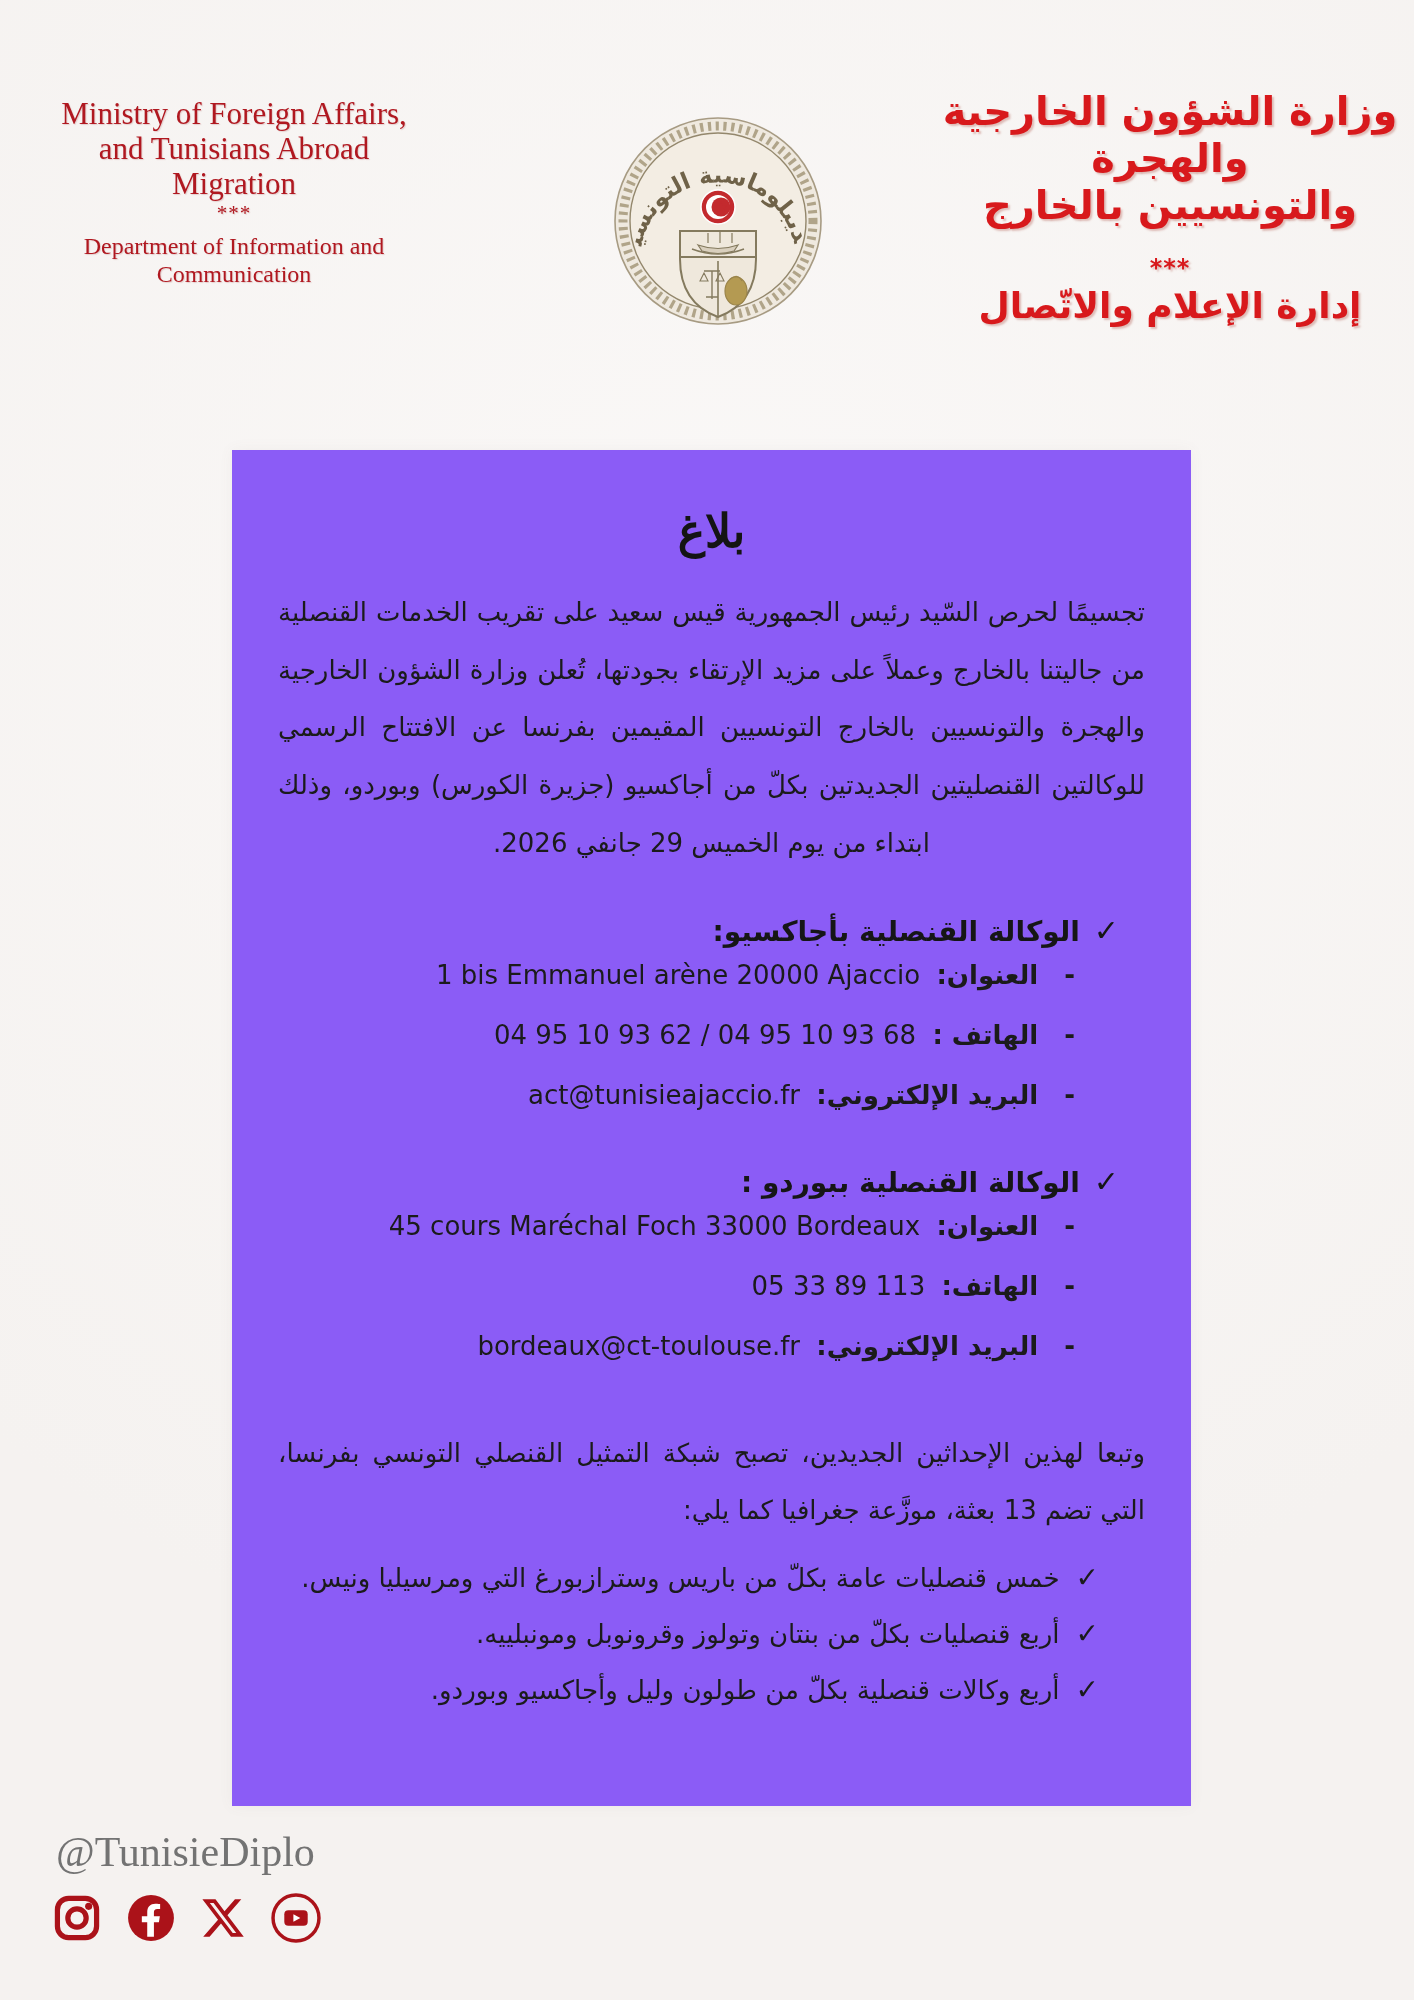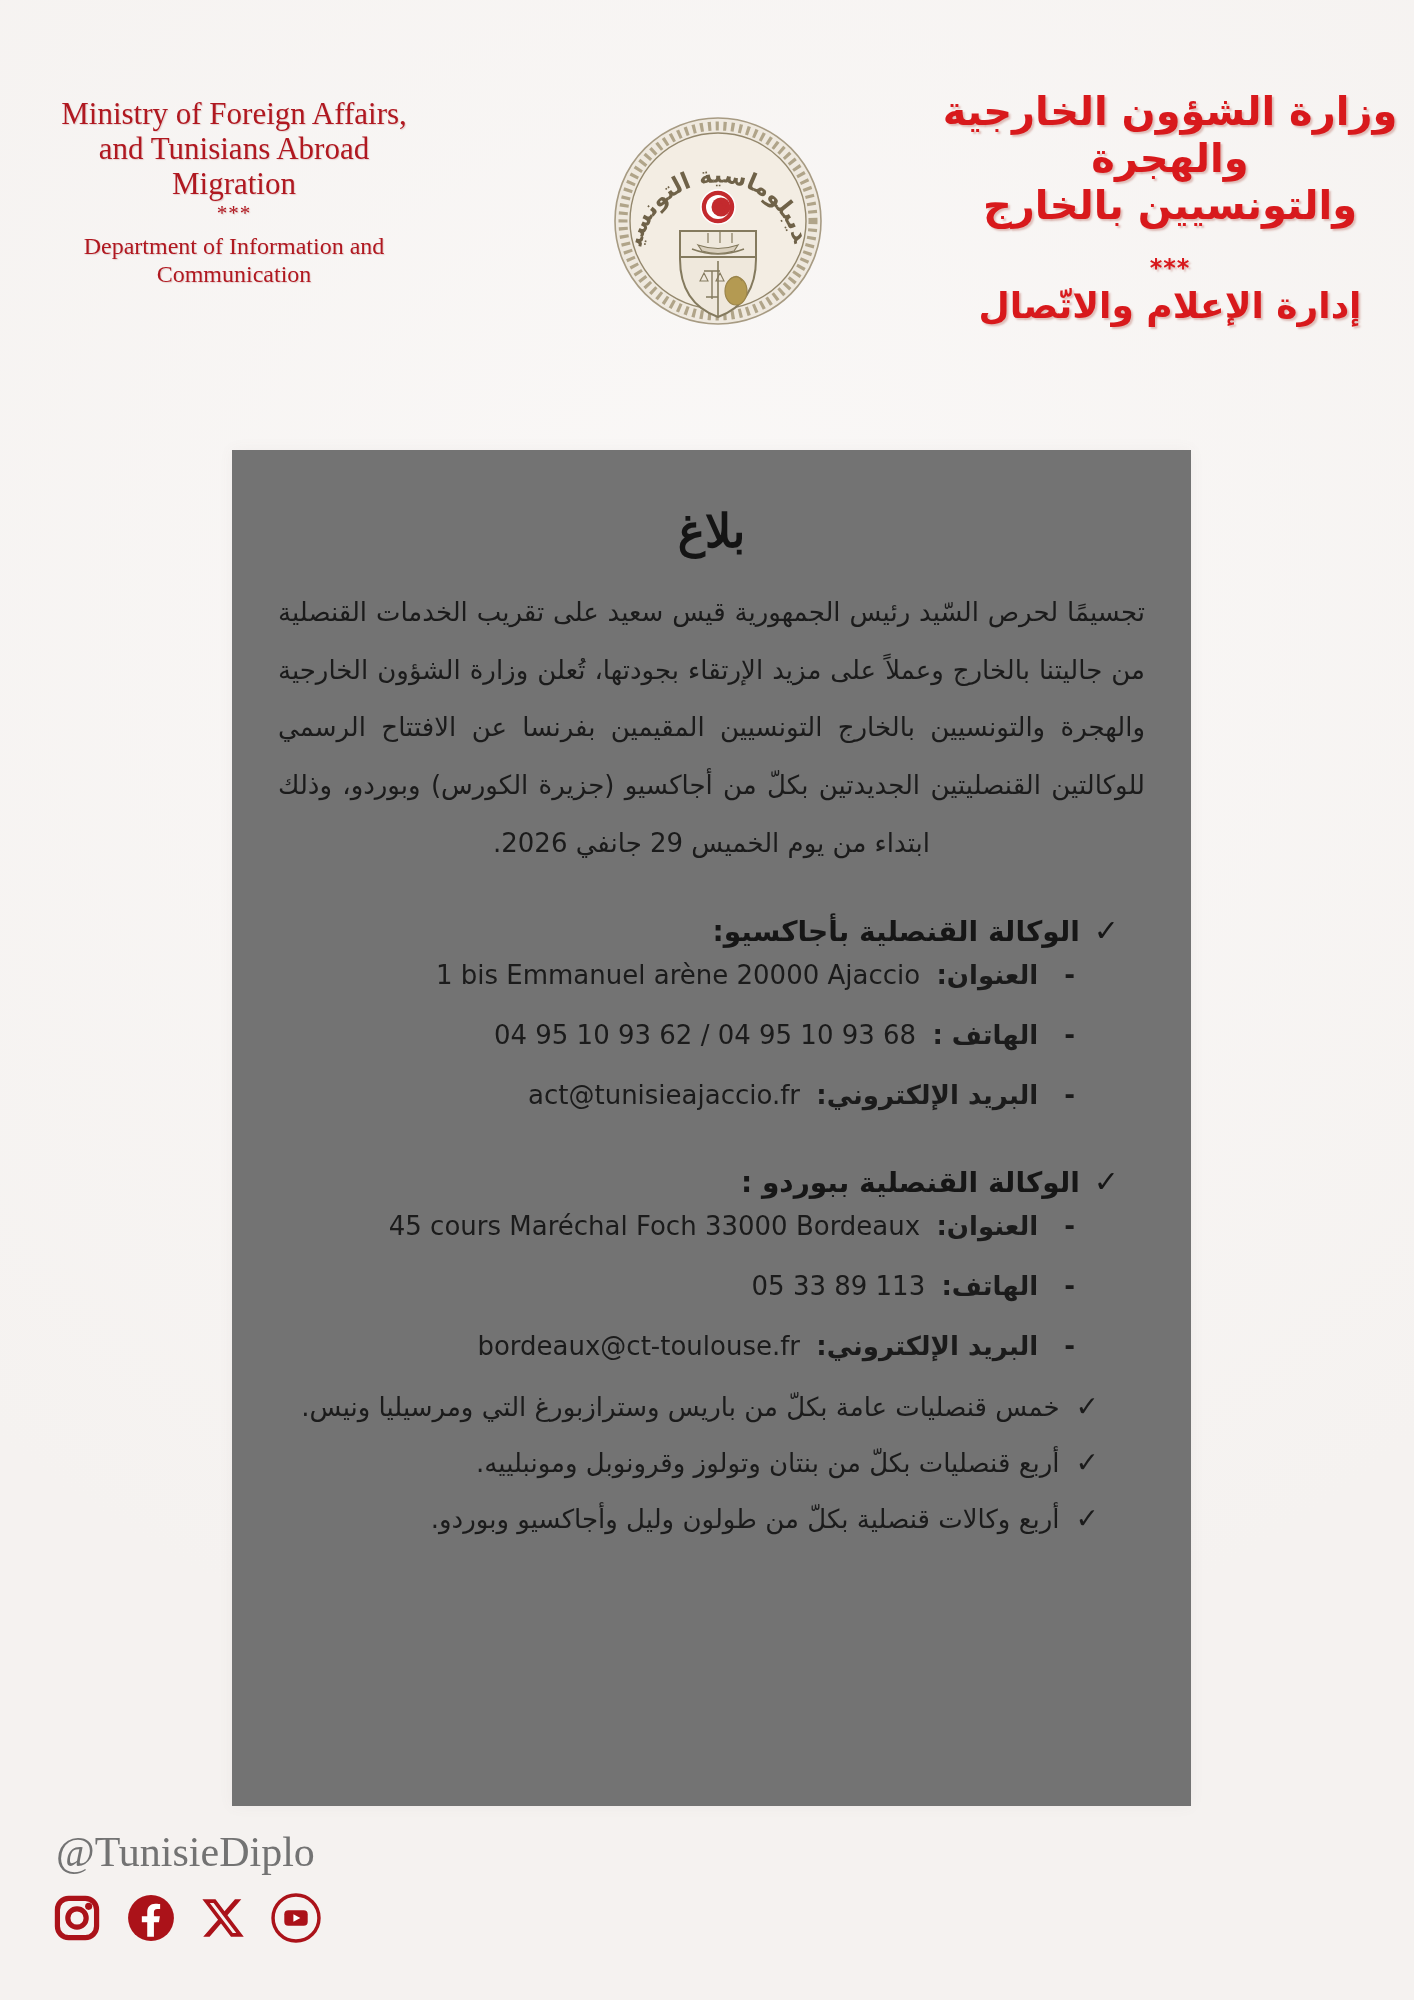--- a/index.html
+++ b/index.html
@@ -24,21 +24,21 @@
     color:#d8191c;font-weight:bold;direction:rtl;
     text-shadow:2px 2px 2px rgba(190,120,110,.45);
   }
   .hdr-ar .t{font-size:40px;line-height:1.18;}
   .hdr-ar .stars{font-size:24px;line-height:1;margin-top:26px;letter-spacing:1px;}
   .hdr-ar .d{font-size:36px;line-height:1.1;margin-top:6px;}
   .seal{position:absolute;left:608px;top:110px;width:220px;height:222px;}
   
   .sheet{
     position:absolute;left:232px;top:450px;width:959px;height:1356px;
-    background:#737373;box-shadow:0 0 14px rgba(120,110,100,.06);
+    background:#8b5cf6;box-shadow:0 0 14px rgba(120,110,100,.06);
   }
   .doc-title{
     margin-top:54px;text-align:center;font-size:46px;font-weight:bold;color:#141414;
     font-family:"DejaVu Serif","Liberation Serif",serif;
   }
   .para{
     direction:rtl;margin:0 46px;text-align:justify;
     font-size:26px;line-height:2.22;color:#1b1b1b;
   }
   .para1{margin-top:26px;text-align-last:center;}
@@ -152,20 +152,21 @@
     <div class="item">
       <span class="dash">-</span><span class="lbl">الهاتف:</span>
       <span class="val">05 33 89 113</span>
     </div>
     <div class="item">
       <span class="dash">-</span><span class="lbl">البريد الإلكتروني:</span>
       <span class="val">bordeaux@ct-toulouse.fr</span>
     </div>
   </div>
 
+  <div class="para para2">وتبعا لهذين الإحداثين الجديدين، تصبح شبكة التمثيل القنصلي التونسي بفرنسا، التي تضم 13 بعثة، موزَّعة جغرافيا كما يلي:</div>
 
   <div class="bullets">
     <div class="bullet"><span class="chk">✓</span><span>خمس قنصليات عامة بكلّ من باريس وسترازبورغ التي ومرسيليا ونيس.</span></div>
     <div class="bullet"><span class="chk">✓</span><span>أربع قنصليات بكلّ من بنتان وتولوز وقرونوبل ومونبلييه.</span></div>
     <div class="bullet"><span class="chk">✓</span><span>أربع وكالات قنصلية بكلّ من طولون وليل وأجاكسيو وبوردو.</span></div>
   </div>
 
 </div>
 
 <div class="handle">@TunisieDiplo</div>

